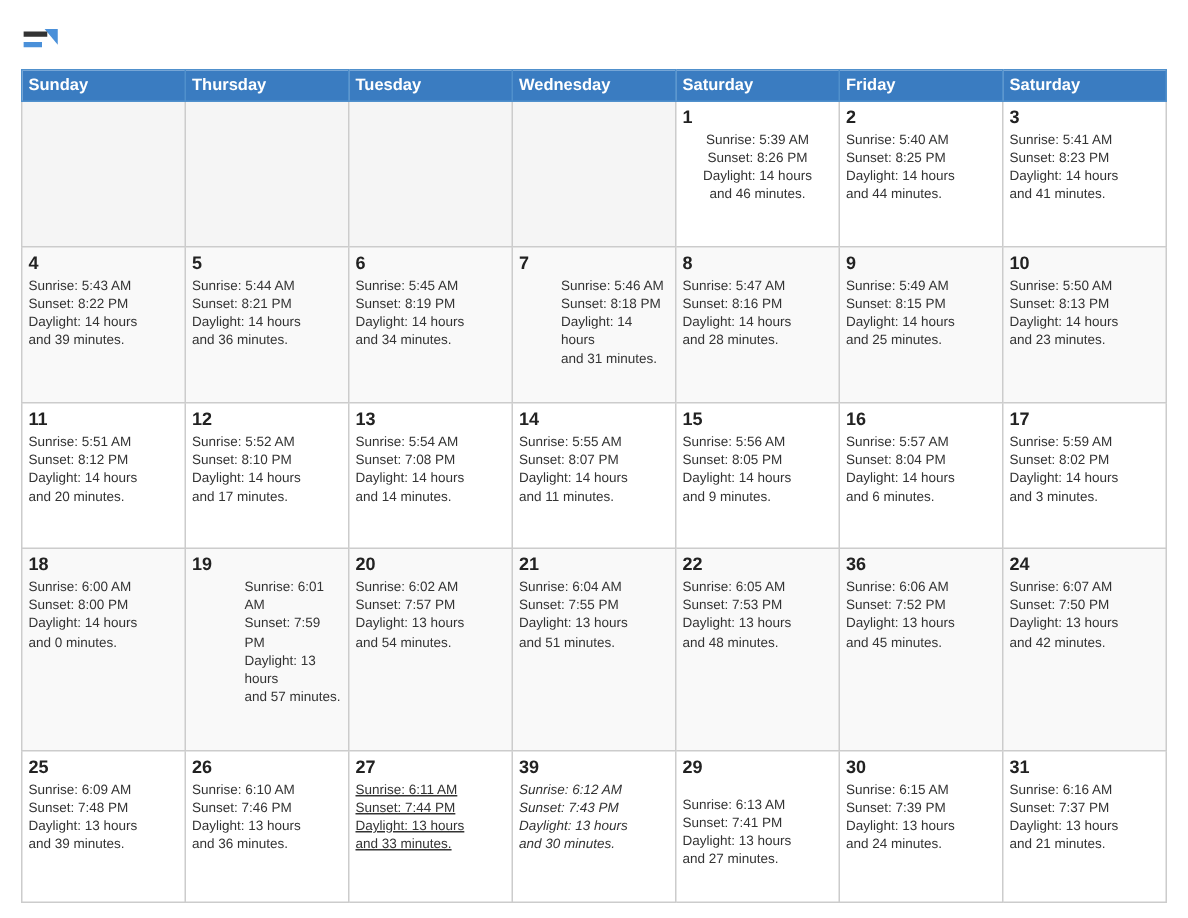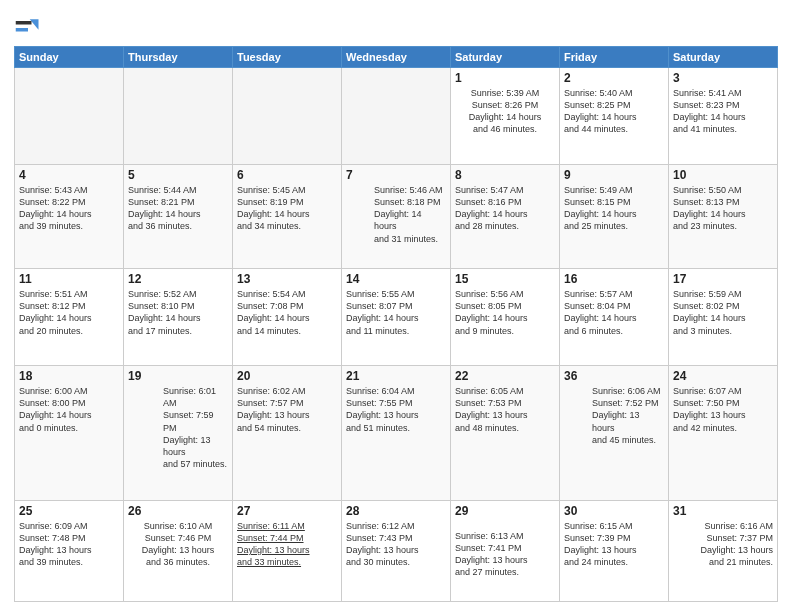--- a/index.html
+++ b/index.html
@@ -302,21 +302,21 @@
           </td>
           <td>
             <span class="day-num">22</span>
             <div class="day-info" style="white-space: pre-line;">Sunrise: 6:05 AM
 Sunset: 7:53 PM
 Daylight: 13 hours
 and 48 minutes.</div>
           </td>
           <td>
             <span class="day-num">36</span>
-            <div class="day-info" style="white-space: pre-line; margin-left: 28px;">Sunrise: 6:06 AM
+            <div class="day-info" style="white-space: pre-line;">Sunrise: 6:06 AM
 Sunset: 7:52 PM
 Daylight: 13 hours
 and 45 minutes.</div>
           </td>
           <td>
             <span class="day-num">24</span>
             <div class="day-info" style="white-space: pre-line;">Sunrise: 6:07 AM
 Sunset: 7:50 PM
 Daylight: 13 hours
 and 42 minutes.</div>
@@ -325,56 +325,56 @@
         <tr>
           <td>
             <span class="day-num">25</span>
             <div class="day-info" style="white-space: pre-line;">Sunrise: 6:09 AM
 Sunset: 7:48 PM
 Daylight: 13 hours
 and 39 minutes.</div>
           </td>
           <td>
             <span class="day-num">26</span>
-            <div class="day-info" style="white-space: pre-line; text-align: center;">Sunrise: 6:10 AM
+            <div class="day-info" style="white-space: pre-line;">Sunrise: 6:10 AM
 Sunset: 7:46 PM
 Daylight: 13 hours
 and 36 minutes.</div>
           </td>
           <td>
             <span class="day-num">27</span>
             <div class="day-info" style="white-space: pre-line; text-decoration: underline;">Sunrise: 6:11 AM
 Sunset: 7:44 PM
 Daylight: 13 hours
 and 33 minutes.</div>
           </td>
           <td>
-            <span class="day-num">28</span>
-            <div class="day-info" style="white-space: pre-line;">Sunrise: 6:12 AM
+            <span class="day-num">39</span>
+            <div class="day-info" style="white-space: pre-line; font-style: italic;">Sunrise: 6:12 AM
 Sunset: 7:43 PM
 Daylight: 13 hours
 and 30 minutes.</div>
           </td>
           <td>
             <span class="day-num">29</span>
             <div class="day-info" style="white-space: pre-line; margin-top: 12px;">Sunrise: 6:13 AM
 Sunset: 7:41 PM
 Daylight: 13 hours
 and 27 minutes.</div>
           </td>
           <td>
             <span class="day-num">30</span>
             <div class="day-info" style="white-space: pre-line;">Sunrise: 6:15 AM
 Sunset: 7:39 PM
 Daylight: 13 hours
 and 24 minutes.</div>
           </td>
           <td>
             <span class="day-num">31</span>
-            <div class="day-info" style="white-space: pre-line; text-align: right;">Sunrise: 6:16 AM
+            <div class="day-info" style="white-space: pre-line;">Sunrise: 6:16 AM
 Sunset: 7:37 PM
 Daylight: 13 hours
 and 21 minutes.</div>
           </td>
         </tr>
       </tbody>
   </table>
 </div>
 
 </body></html>

